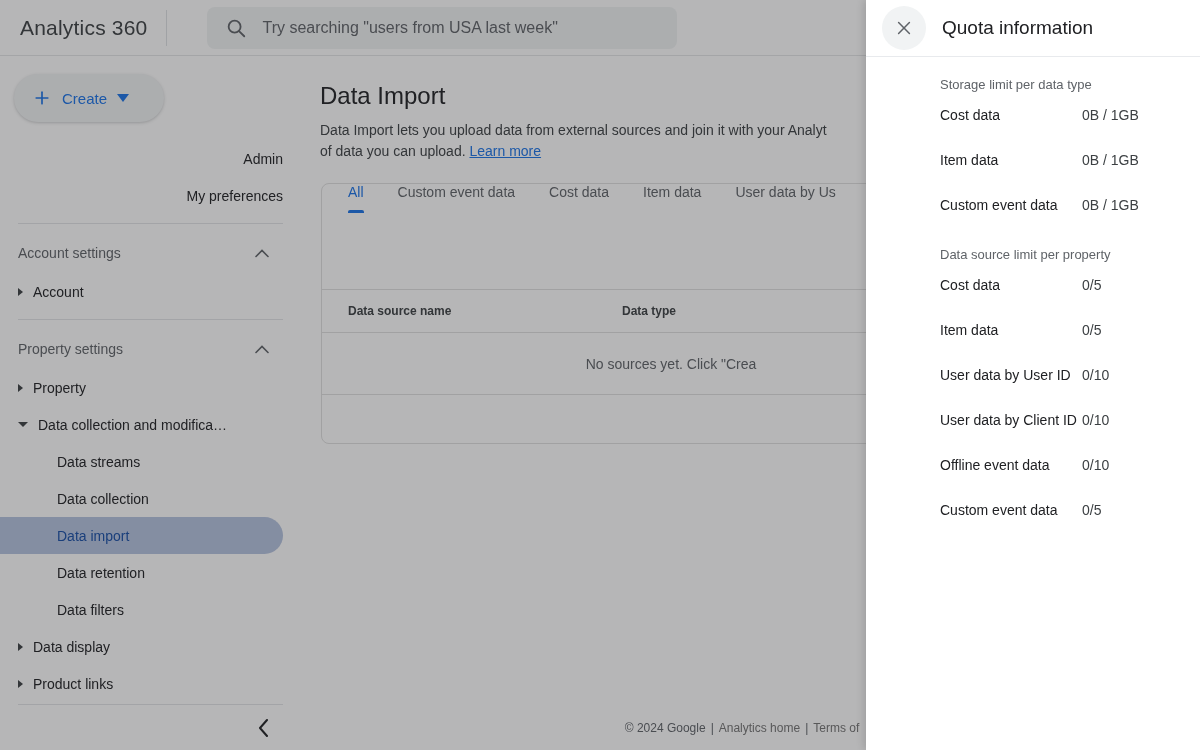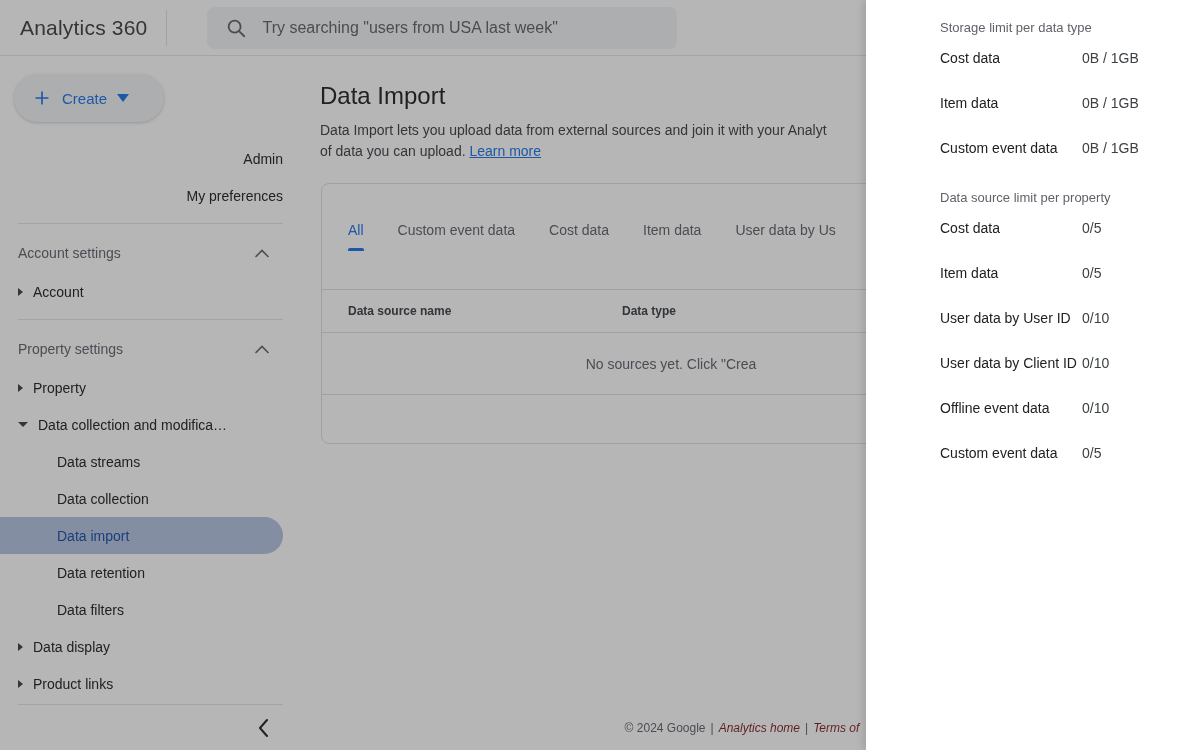--- a/index.html
+++ b/index.html
@@ -115,21 +115,21 @@
   .page-desc a { color: #1a73e8; }
 
   .card {
     margin: 21px 0 0 37px;
     width: 700px;
     background: #fff;
     border: 1px solid #e0e0e0;
     border-radius: 8px;
   }
   .tabs {
-    display: flex; align-items: center; gap: 34px;
+    display: flex; align-items: flex-start; gap: 34px;
     height: 105px; padding: 0 26px;
   }
   .tab {
     font-size: 14px; color: #5f6368; padding-bottom: 13px;
     cursor: pointer; white-space: nowrap; position: relative;
   }
   .tab.active { color: #1a73e8; font-weight: 500; }
   .tab.active::after {
     content: ""; position: absolute; left: 0; right: 0; bottom: 0;
     height: 3px; background: #1a73e8; border-radius: 2px 2px 0 0;
@@ -146,21 +146,21 @@
     font-size: 14px; color: #5f6368;
     border-bottom: 1px solid #e0e0e0;
   }
   .pager-row { height: 48px; }
 
   .footer {
     position: absolute; left: 0; right: 0; bottom: 0; height: 44px;
     display: flex; align-items: center; justify-content: center;
     font-size: 12px; color: #5f6368;
   }
-  .footer a { color: #7f1d1d; text-decoration: none; font-style: italic; }
+  .footer a { color: #737373; text-decoration: none; }
   .footer .sep { margin: 0 5px; }
 
   
   #scrim {
     position: absolute; top: 0; left: 0; width: 866px; height: 750px;
     background: rgba(32,33,36,.33);
   }
 
   
   #panel {
@@ -334,20 +334,31 @@
       <a href="#">Analytics home</a>
       <span class="sep">|</span>
       <a href="#">Terms of</a>
     </div>
   </div>
 </div>
 
 <div id="scrim"></div>
 
 <div id="panel">
+  <div class="panel-head">
+    <div class="close-circle">
+      <span>
+        <svg class="ic" width="20" height="20" viewBox="0 0 24 24" stroke="#5f6368" stroke-width="1.8" stroke-linecap="round">
+          <line x1="5.5" y1="5.5" x2="18.5" y2="18.5"></line>
+            <line x1="18.5" y1="5.5" x2="5.5" y2="18.5"></line>
+        </svg>
+      </span>
+    </div>
+    <div class="panel-title">Quota information</div>
+  </div>
 
   <div class="section-label">Storage limit per data type</div>
   <div class="q-row">
     <div class="q-name">Cost data</div>
     <div class="q-val">0B / 1GB</div>
   </div>
   <div class="q-row">
     <div class="q-name">Item data</div>
     <div class="q-val">0B / 1GB</div>
   </div>

